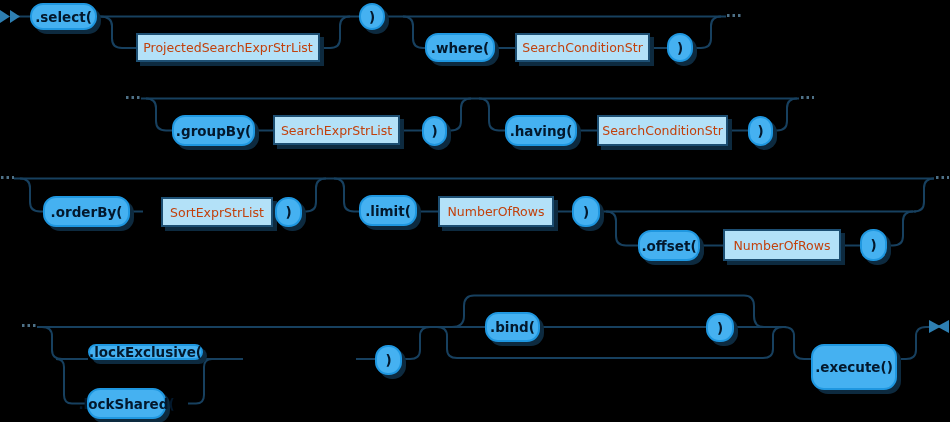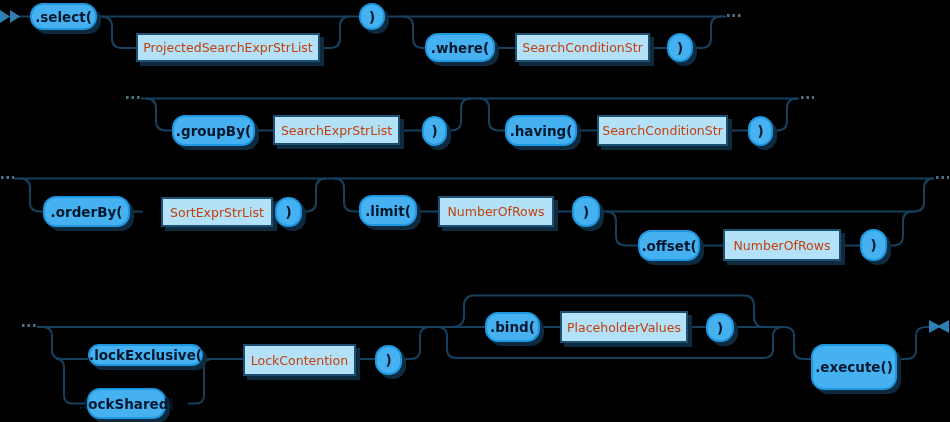--- a/index.html
+++ b/index.html
@@ -118,22 +118,20 @@
   <div class="node kw" style="left:43px;top:196px;width:87px;height:31px">.orderBy(</div>
   <div class="node param" style="left:161px;top:197px;width:112px;height:30px">SortExprStrList</div>
   <div class="node kw" style="left:275px;top:197px;width:27px;height:30px">)</div>
   <div class="node kw" style="left:359px;top:195px;width:58px;height:31px">.limit(</div>
   <div class="node param" style="left:438px;top:196px;width:116px;height:31px">NumberOfRows</div>
   <div class="node kw" style="left:572px;top:196px;width:28px;height:31px">)</div>
   <div class="node kw" style="left:638px;top:230px;width:62px;height:31px">.offset(</div>
   <div class="node param" style="left:723px;top:229px;width:118px;height:32px">NumberOfRows</div>
   <div class="node kw" style="left:860px;top:229px;width:27px;height:32px">)</div>
 
-  <div class="node kw" style="left:88px;top:344px;width:115px;height:22px">.lockExclusive(</div>
+  <div class="node kw" style="left:88px;top:344px;width:115px;height:16px">.lockExclusive(</div>
   <div class="node kw" style="left:87px;top:388px;width:79px;height:31px">.lockShared(</div>
-  <div class="node param" style="left:243px;top:344px;width:113px;height:32px">LockContention</div>
   <div class="node kw" style="left:375px;top:345px;width:27px;height:30px">)</div>
   <div class="node kw" style="left:485px;top:312px;width:55px;height:30px">.bind(</div>
-  <div class="node param" style="left:560px;top:311px;width:128px;height:32px">PlaceholderValues</div>
   <div class="node kw" style="left:706px;top:313px;width:28px;height:29px">)</div>
   <div class="node kw" style="left:811px;top:344px;width:86px;height:46px">.execute()</div>
 
 </div>
 
 </body></html>

